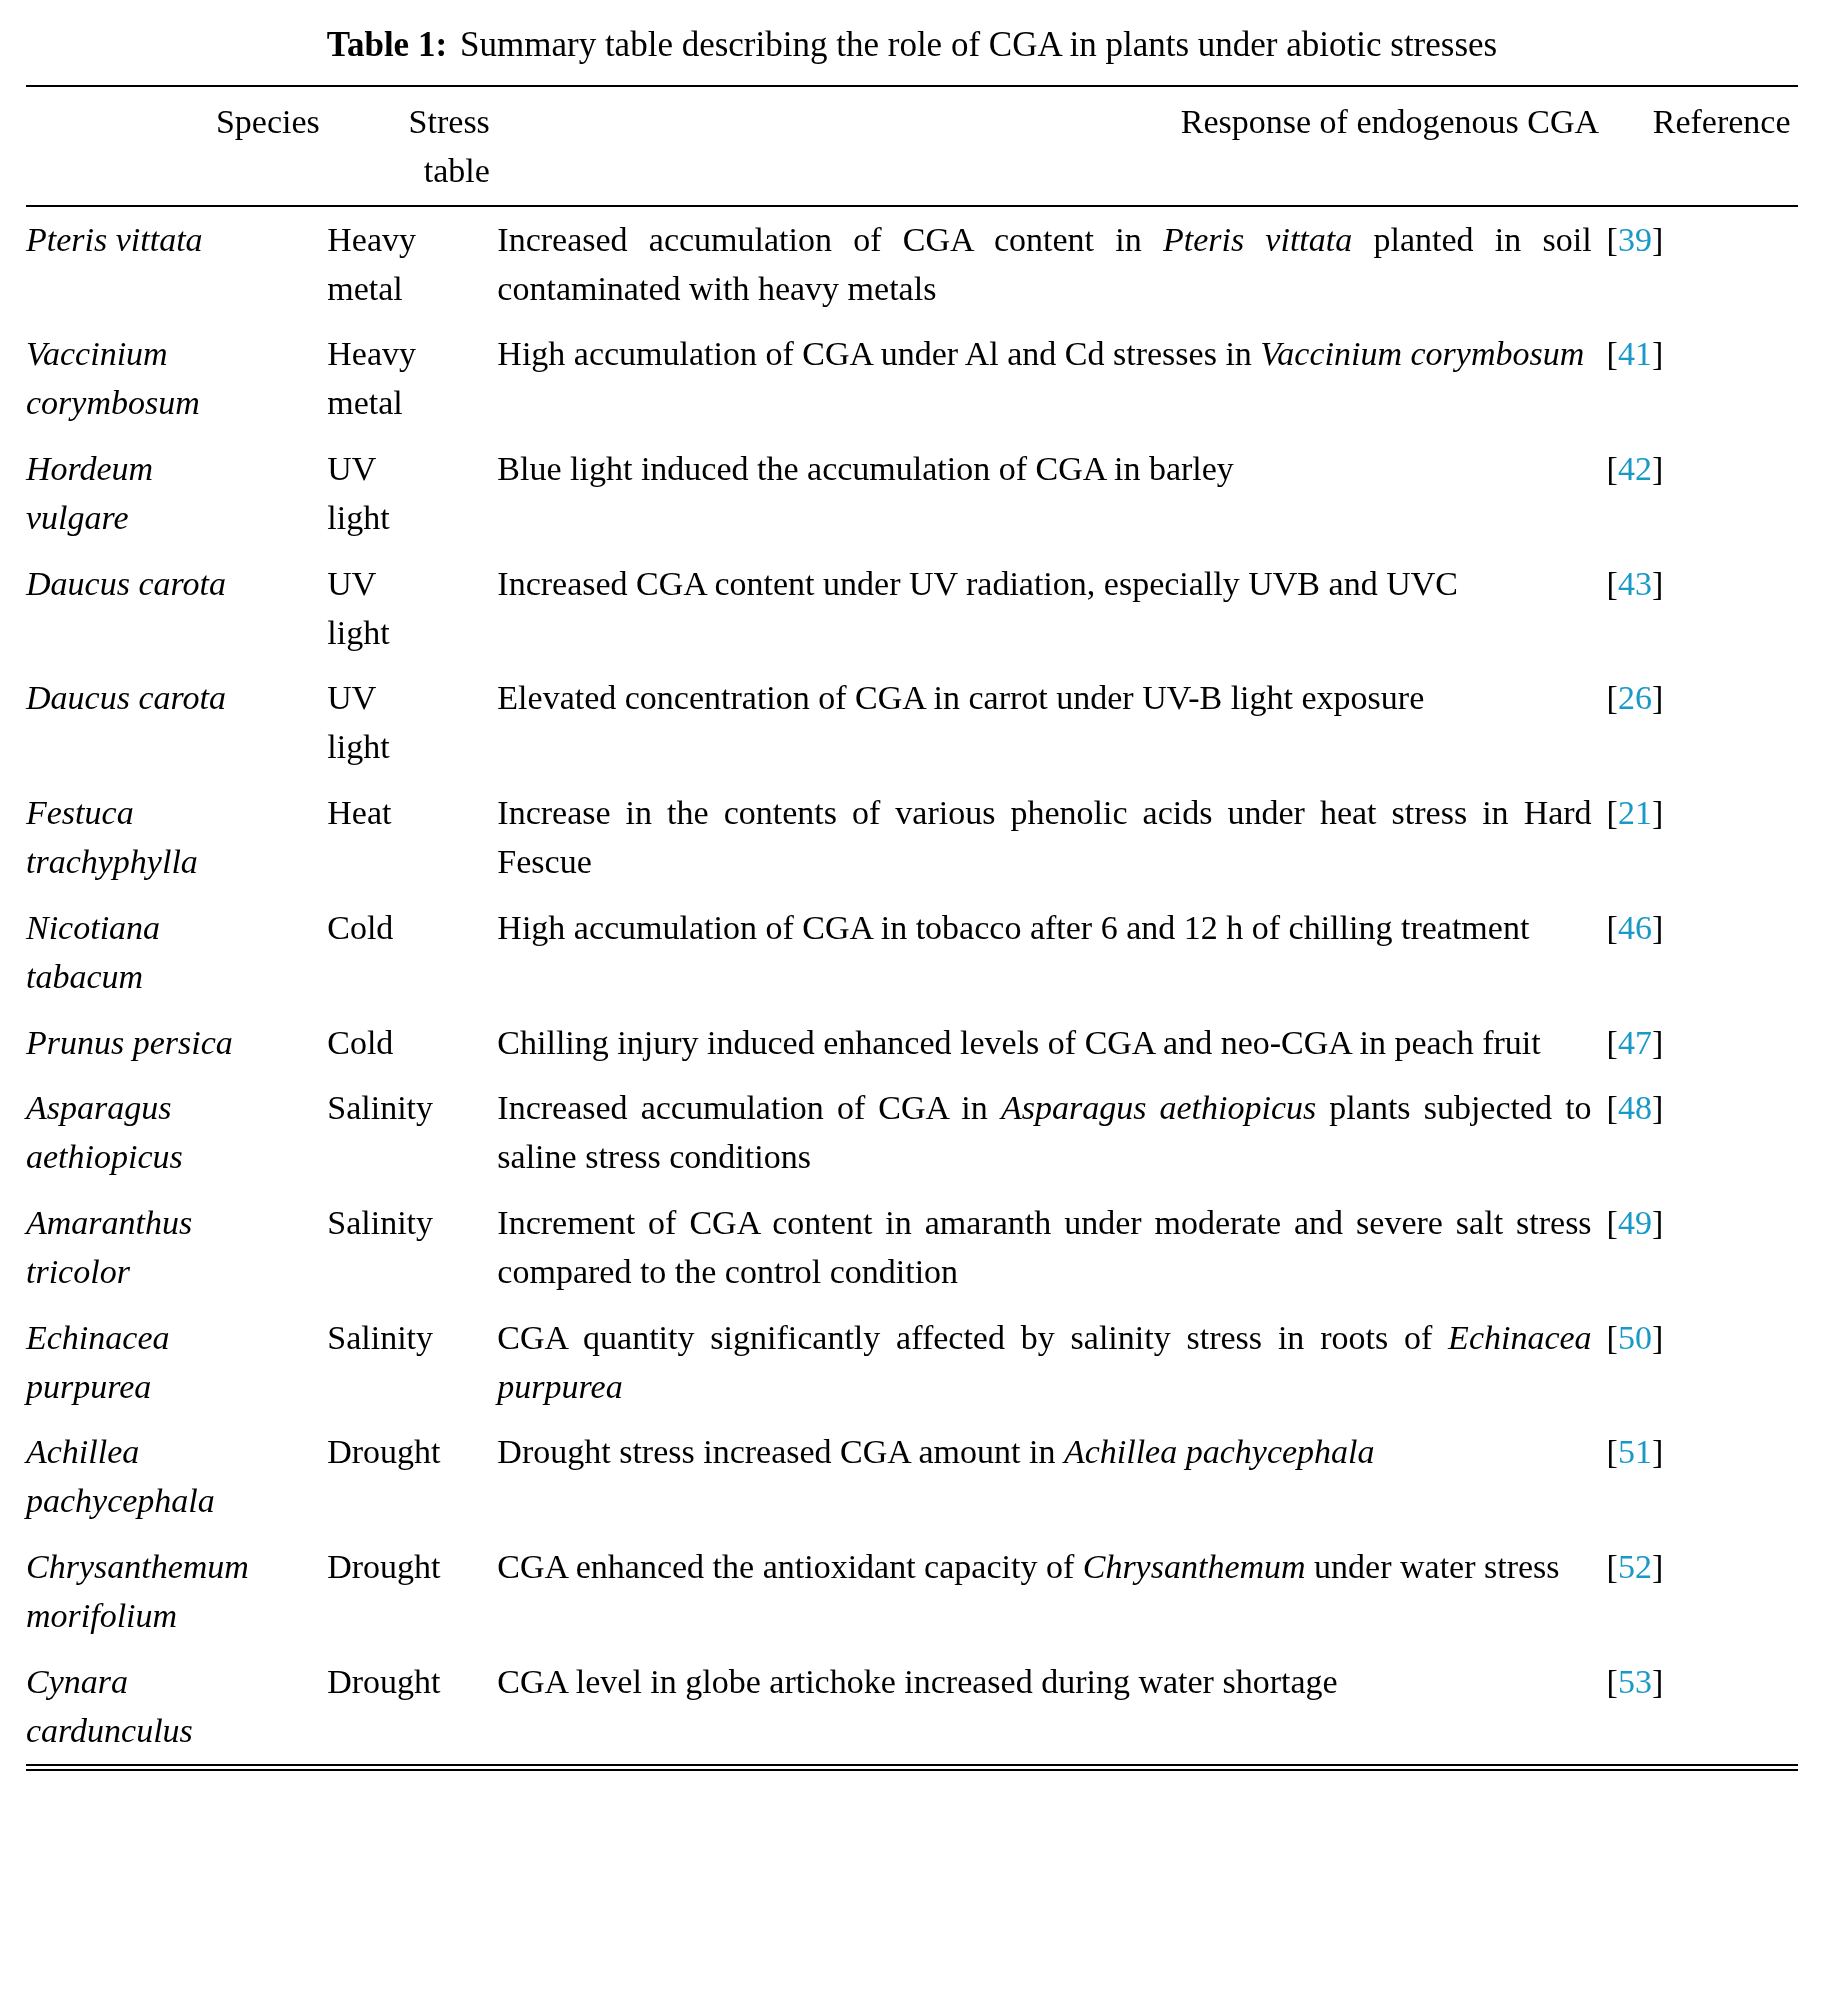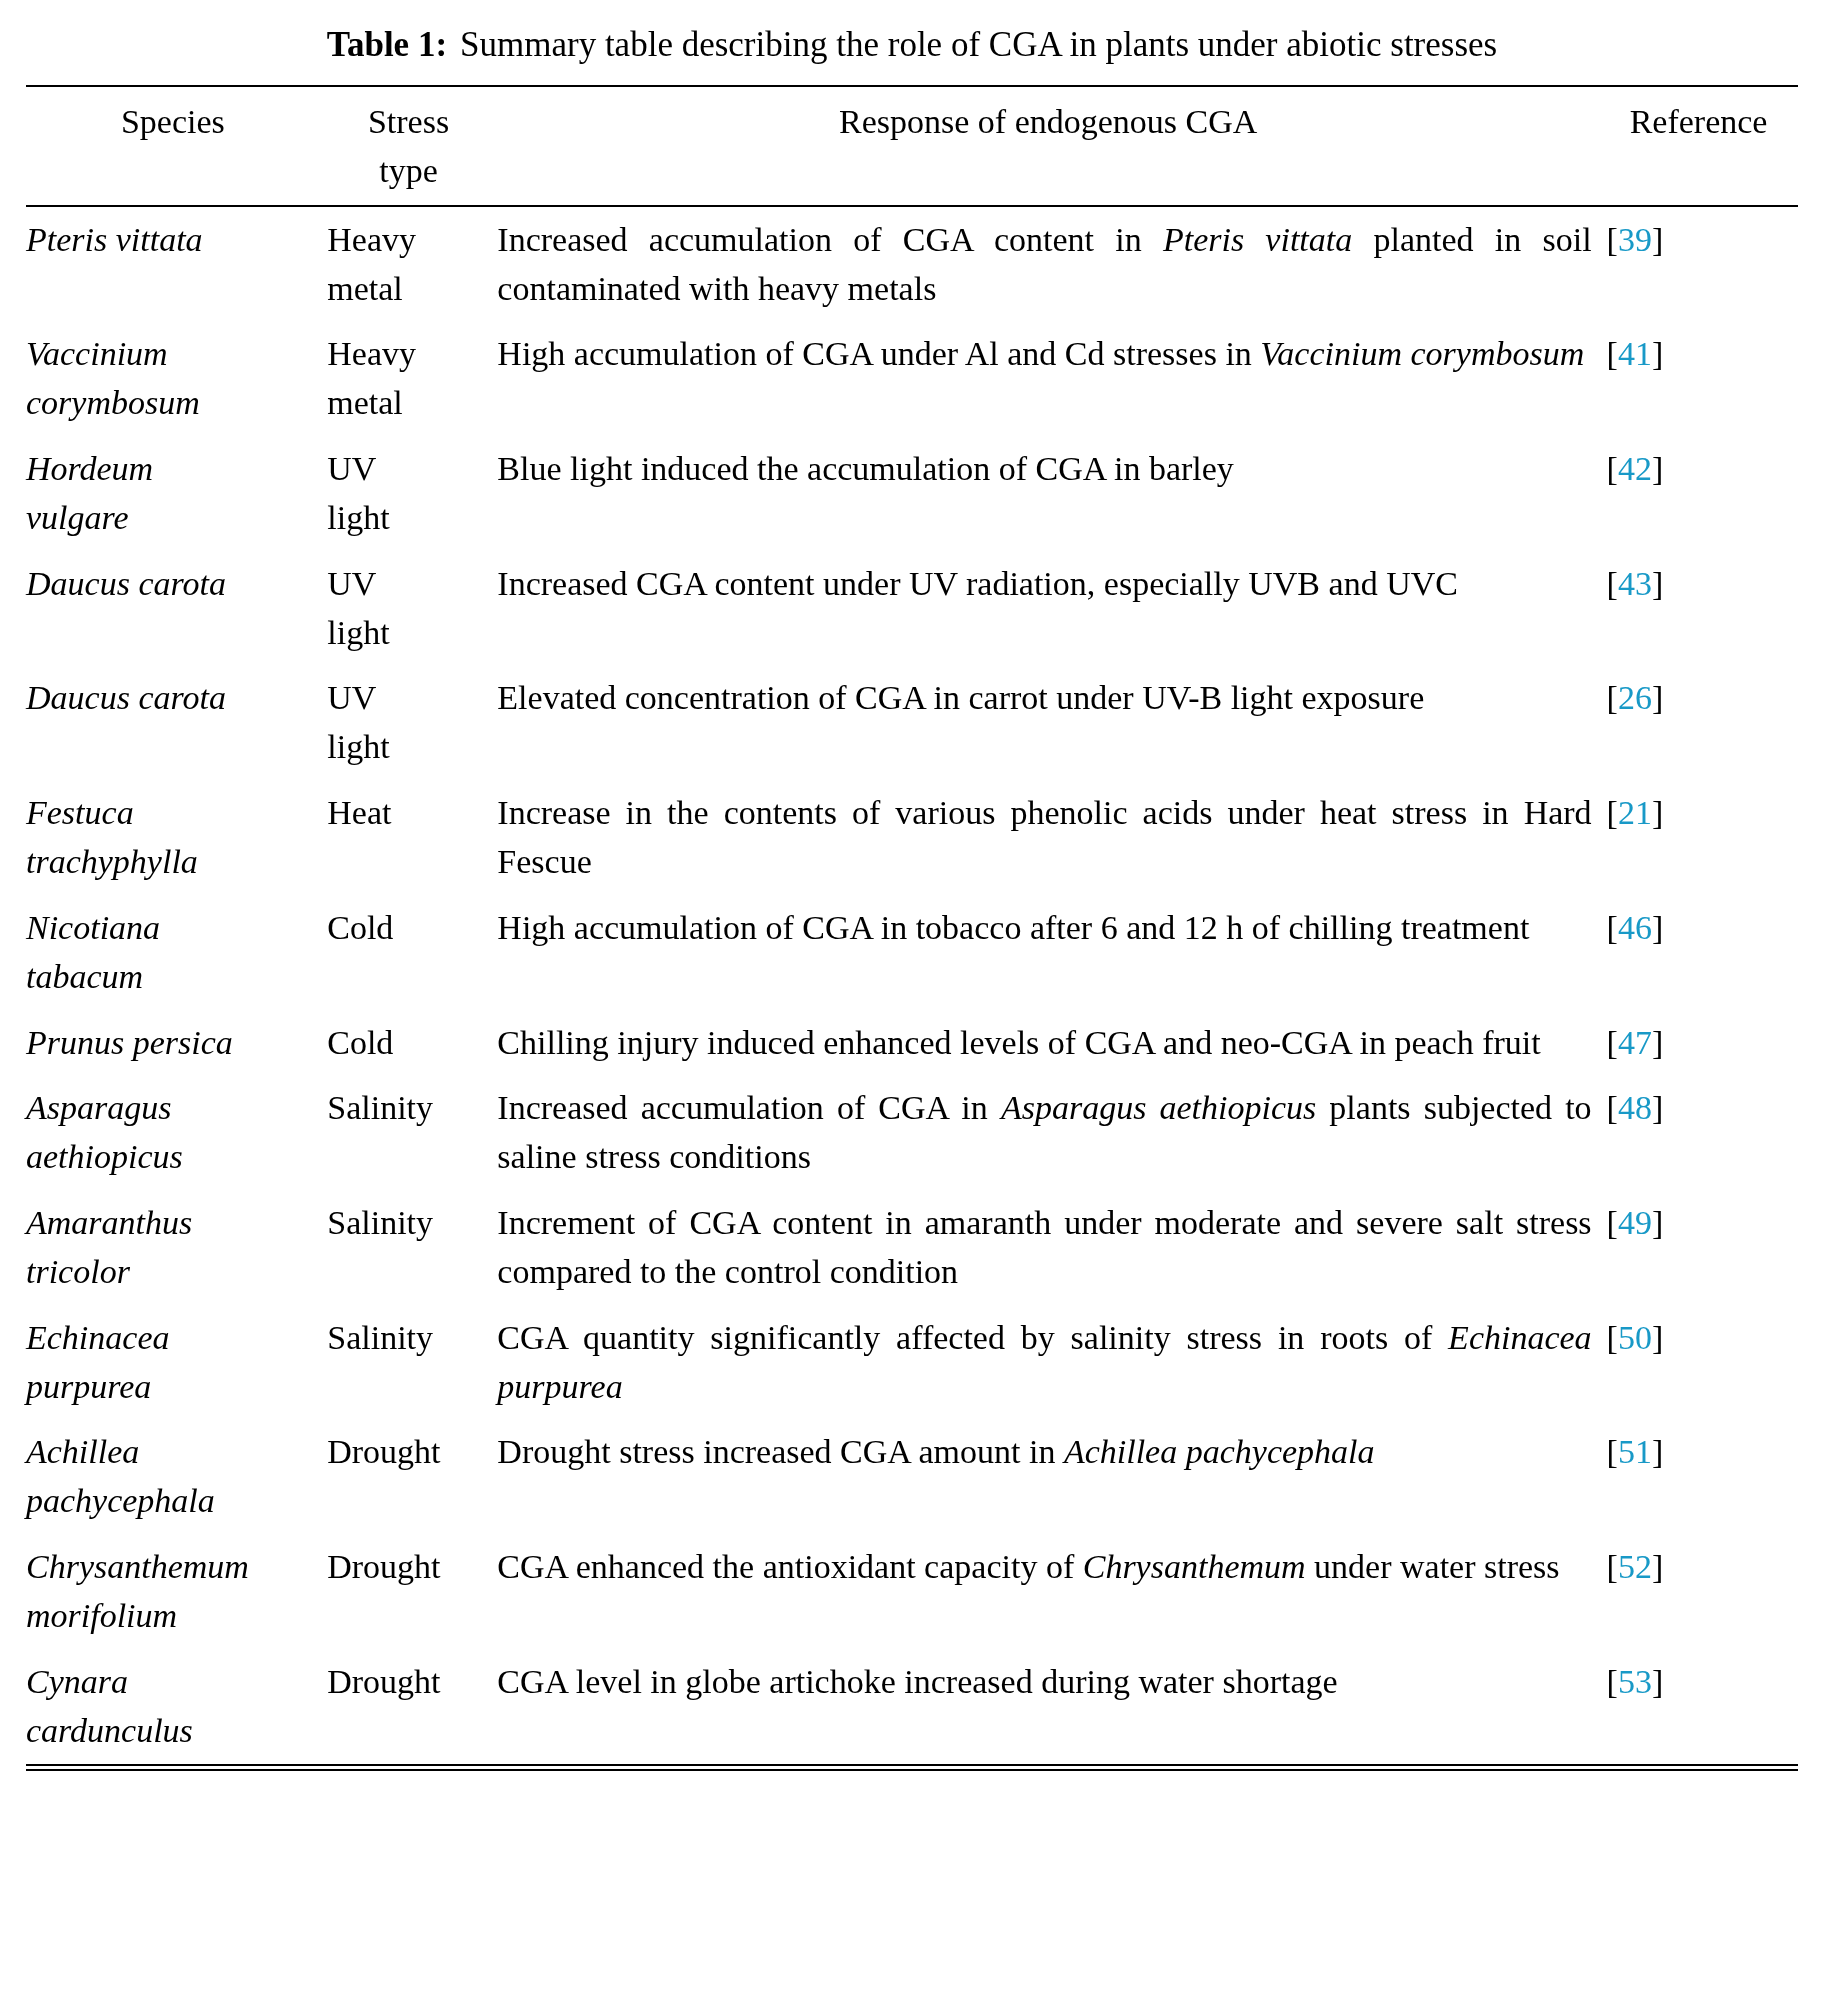--- a/index.html
+++ b/index.html
@@ -32,21 +32,21 @@
     font-size: 34px;
     line-height: 1.44;
     border-top: 2.8px solid #000;
     border-bottom: 7.5px double #000;
   }
   col.c-species  { width: 17%;   }
   col.c-stress   { width: 9.6%;  }
   col.c-response { width: 62.6%; }
   col.c-ref      { width: 10.8%; }
   th {
-    text-align: center;
+    text-align: right;
     font-weight: normal;
     vertical-align: top;
     padding: 11.2px 7.5px 9.4px 0;
     border-bottom: 2.8px solid #000;
   }
   td {
     vertical-align: top;
     padding: 8.4px 7.5px 8.4px 0;
   }
   td.species { font-style: italic; }
@@ -78,21 +78,21 @@
       <col class="c-response">
       <col class="c-ref">
     </colgroup>
     <thead>
       <tr>
           <th>
             <div>Species</div>
           </th>
           <th>
             <div>Stress</div>
-            <div>type</div>
+            <div>table</div>
           </th>
           <th>
             <div>Response of endogenous CGA</div>
           </th>
           <th>
             <div>Reference</div>
           </th>
         </tr>
     </thead>
     <tbody>

